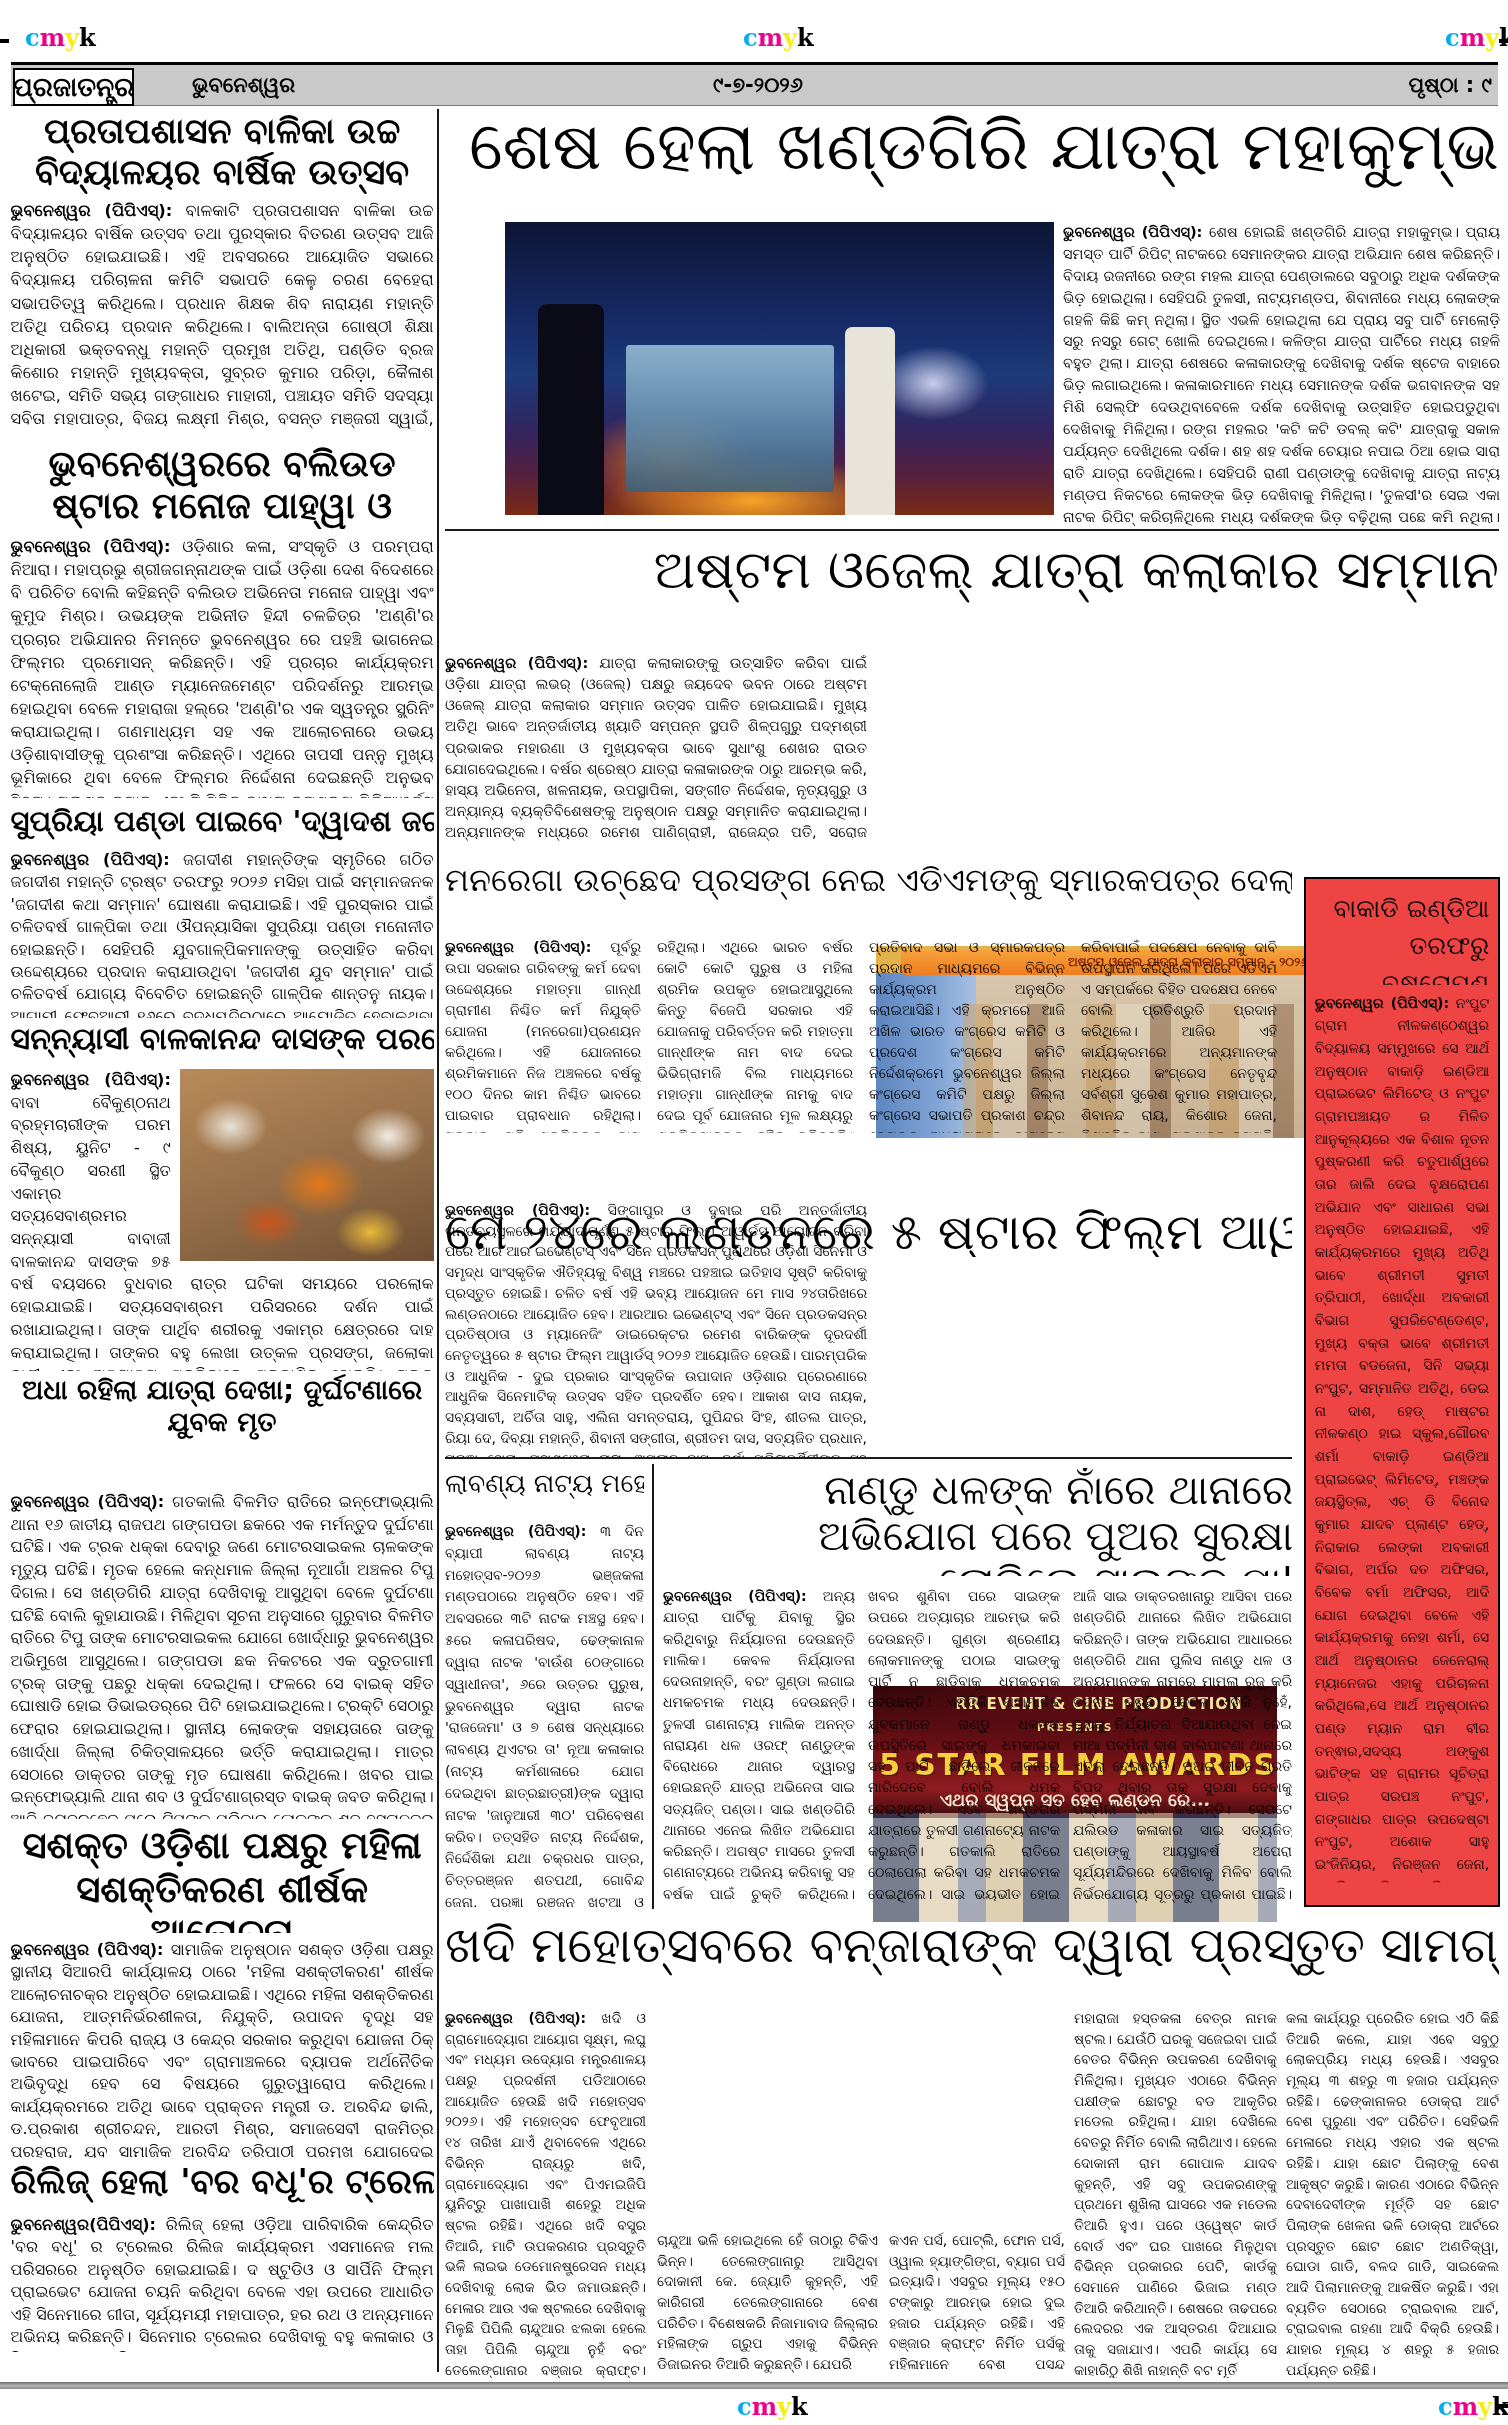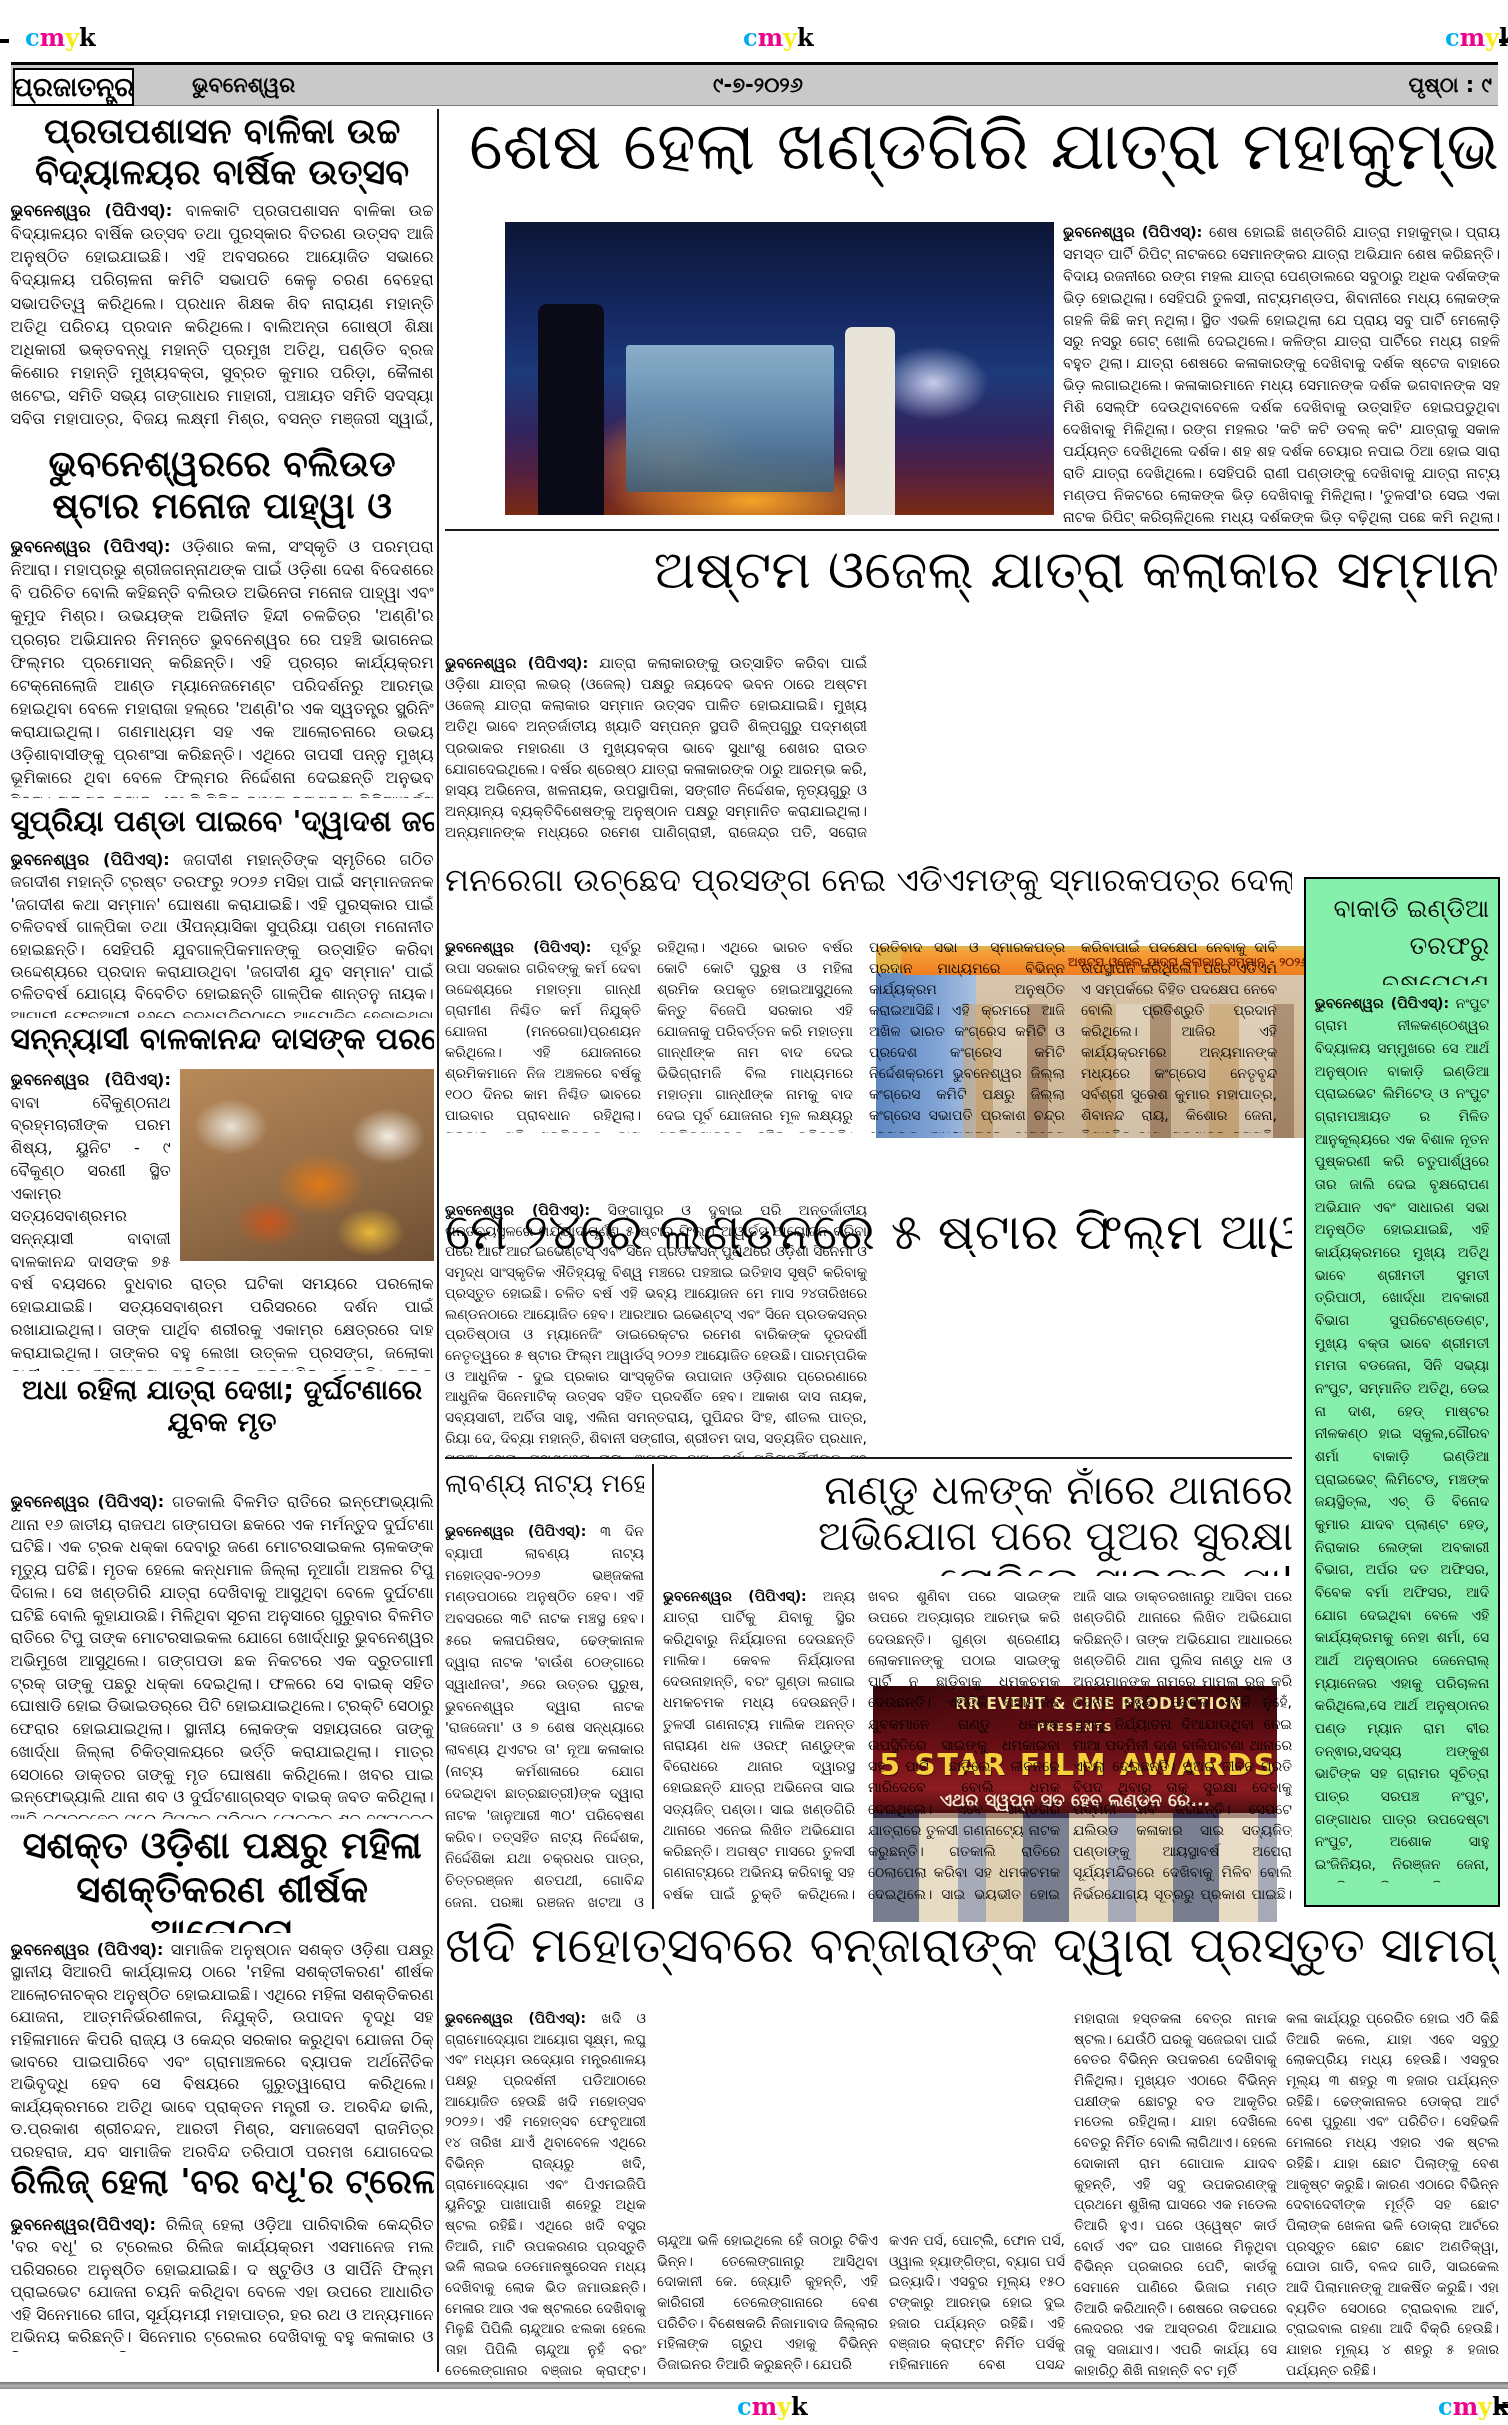--- a/index.html
+++ b/index.html
@@ -49,21 +49,21 @@
   .ph-5star{background:linear-gradient(180deg,#efe4cf 0%,#e6d8bf 100%);}
   .ph-5star .redband{position:absolute;left:0;top:0;width:100%;height:56%;
      background:radial-gradient(282px 106px at 50% 10%,#5d0d12,rgba(0,0,0,0) 80%),
      linear-gradient(180deg,#2a0507 0%,#6d1016 45%,#8d1b20 78%,#3c0a0c 100%);}
   .ph-5star .people{position:absolute;left:0;bottom:0;width:100%;height:46%;
      background:repeating-linear-gradient(90deg,#30426e 0 46px,#e8ddc8 46px 85px,#7c8bb0 85px 113px,#d9c9a8 113px 150px);opacity:.6;}
   .ph5-t1{position:absolute;top:4%;width:100%;text-align:center;color:#f3e29a;font-weight:bold;font-size:15px;letter-spacing:0.9px;margin-left:24px;}
   .ph5-t2{position:absolute;top:15%;width:100%;text-align:center;color:#e8d788;font-weight:bold;font-size:10.6px;letter-spacing:1.8px;}
   .ph5-t3{position:absolute;top:26%;width:100%;text-align:right;color:#f5d03c;font-weight:bold;font-size:30px;letter-spacing:1.8px;text-shadow:0.9px 0.9px 0 #4d0a0d;}
   .ph5-t4{position:absolute;top:44%;width:100%;text-align:center;color:#f2e9d0;font-weight:bold;font-size:17.6px;}
-  .sidebox{background:#86efac;border:2.2px solid #000;}
+  .sidebox{background:#ef4444;border:2.2px solid #000;}
   .botbar{background:linear-gradient(180deg,#6f6f6f,#b5b5b5 55%,#8a8a8a);}
 </style>
 </head>
 <body>
 
 <div class="page">
 
   <div class="abs regdash" style="left:0;top:44;top:39px;width:8.8px;height:3.5px;"></div>
   <div class="abs cmyk" style="left:25px;top:23px;"><span class="c">c</span><span class="m">m</span><span class="y">y</span><span class="k">k</span></div>
   <div class="abs cmyk" style="left:743px;top:23px;"><span class="c">c</span><span class="m">m</span><span class="y">y</span><span class="k">k</span></div>

